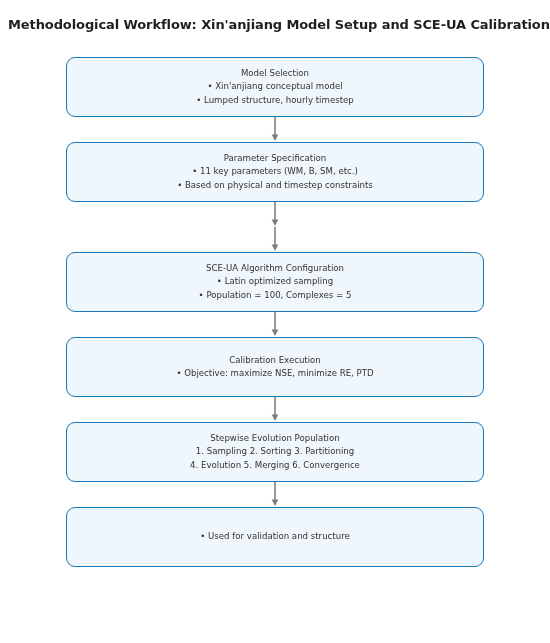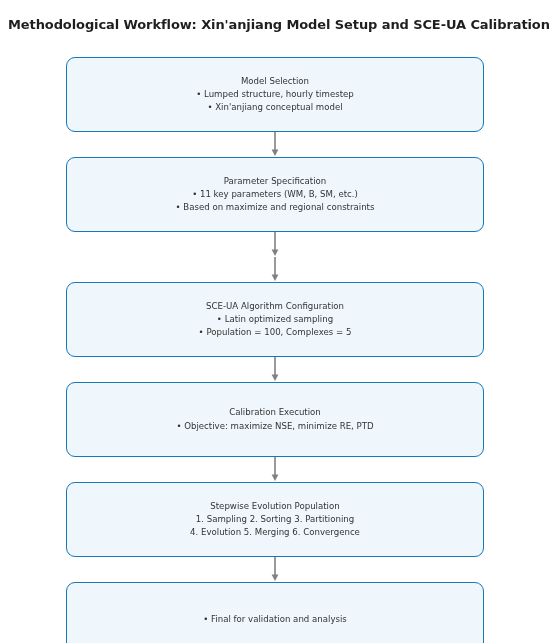--- a/index.html
+++ b/index.html
@@ -31,21 +31,21 @@
   .flow-column {
     position: absolute;
     left: 66px;
     top: 57px;
     width: 418px;
   }
   .flow-node {
     position: relative;
     box-sizing: border-box;
     width: 418px;
-    height: 75px;
+    height: 60px;
     border: 1.7px solid #1678b9;
     border-radius: 9px;
     background: #eff7fd;
     display: flex;
     flex-direction: column;
     align-items: center;
     justify-content: center;
     padding: 2px 10px;
   }
   .node-title {
@@ -77,33 +77,33 @@
 </head>
 <body>
 
 <div id="flowchart-root">
 
   <div class="chart-title">Methodological Workflow: Xin'anjiang Model Setup and SCE-UA Calibration</div>
 
   <div class="flow-column" id="flow-column">
       <div class="flow-node">
         <div class="node-title">Model Selection</div>
+        <div class="node-line">• Xin'anjiang conceptual model</div>
         <div class="node-line">• Lumped structure, hourly timestep</div>
-        <div class="node-line">• Xin'anjiang conceptual model</div>
       </div>
       <div class="flow-connector">
         <svg width="418" height="25" viewBox="0 0 418 25" xmlns="http://www.w3.org/2000/svg">
           <line x1="209" y1="0" x2="209" y2="19" stroke="#808080" stroke-width="1.6"></line>
           <path d="M 209 24 L 205.6 17.5 L 212.4 17.5 Z" fill="#808080"></path>
         </svg>
       </div>
       <div class="flow-node">
         <div class="node-title">Parameter Specification</div>
         <div class="node-line">• 11 key parameters (WM, B, SM, etc.)</div>
-        <div class="node-line">• Based on maximize and regional constraints</div>
+        <div class="node-line">• Based on physical and timestep constraints</div>
       </div>
       <div class="flow-connector">
         <svg width="418" height="25" viewBox="0 0 418 25" xmlns="http://www.w3.org/2000/svg">
           <line x1="209" y1="0" x2="209" y2="19" stroke="#808080" stroke-width="1.6"></line>
           <path d="M 209 24 L 205.6 17.5 L 212.4 17.5 Z" fill="#808080"></path>
         </svg>
       </div>
       <div class="flow-connector">
         <svg width="418" height="25" viewBox="0 0 418 25" xmlns="http://www.w3.org/2000/svg">
           <line x1="209" y1="0" x2="209" y2="19" stroke="#808080" stroke-width="1.6"></line>
@@ -136,17 +136,17 @@
         <div class="node-line">1. Sampling  2. Sorting  3. Partitioning</div>
         <div class="node-line">4. Evolution  5. Merging  6. Convergence</div>
       </div>
       <div class="flow-connector">
         <svg width="418" height="25" viewBox="0 0 418 25" xmlns="http://www.w3.org/2000/svg">
           <line x1="209" y1="0" x2="209" y2="19" stroke="#808080" stroke-width="1.6"></line>
           <path d="M 209 24 L 205.6 17.5 L 212.4 17.5 Z" fill="#808080"></path>
         </svg>
       </div>
       <div class="flow-node">
-        <div class="node-line">• Final for validation and analysis</div>
+        <div class="node-line">• Used for validation and structure</div>
       </div>
     </div>
 
 </div>
 
 </body></html>

